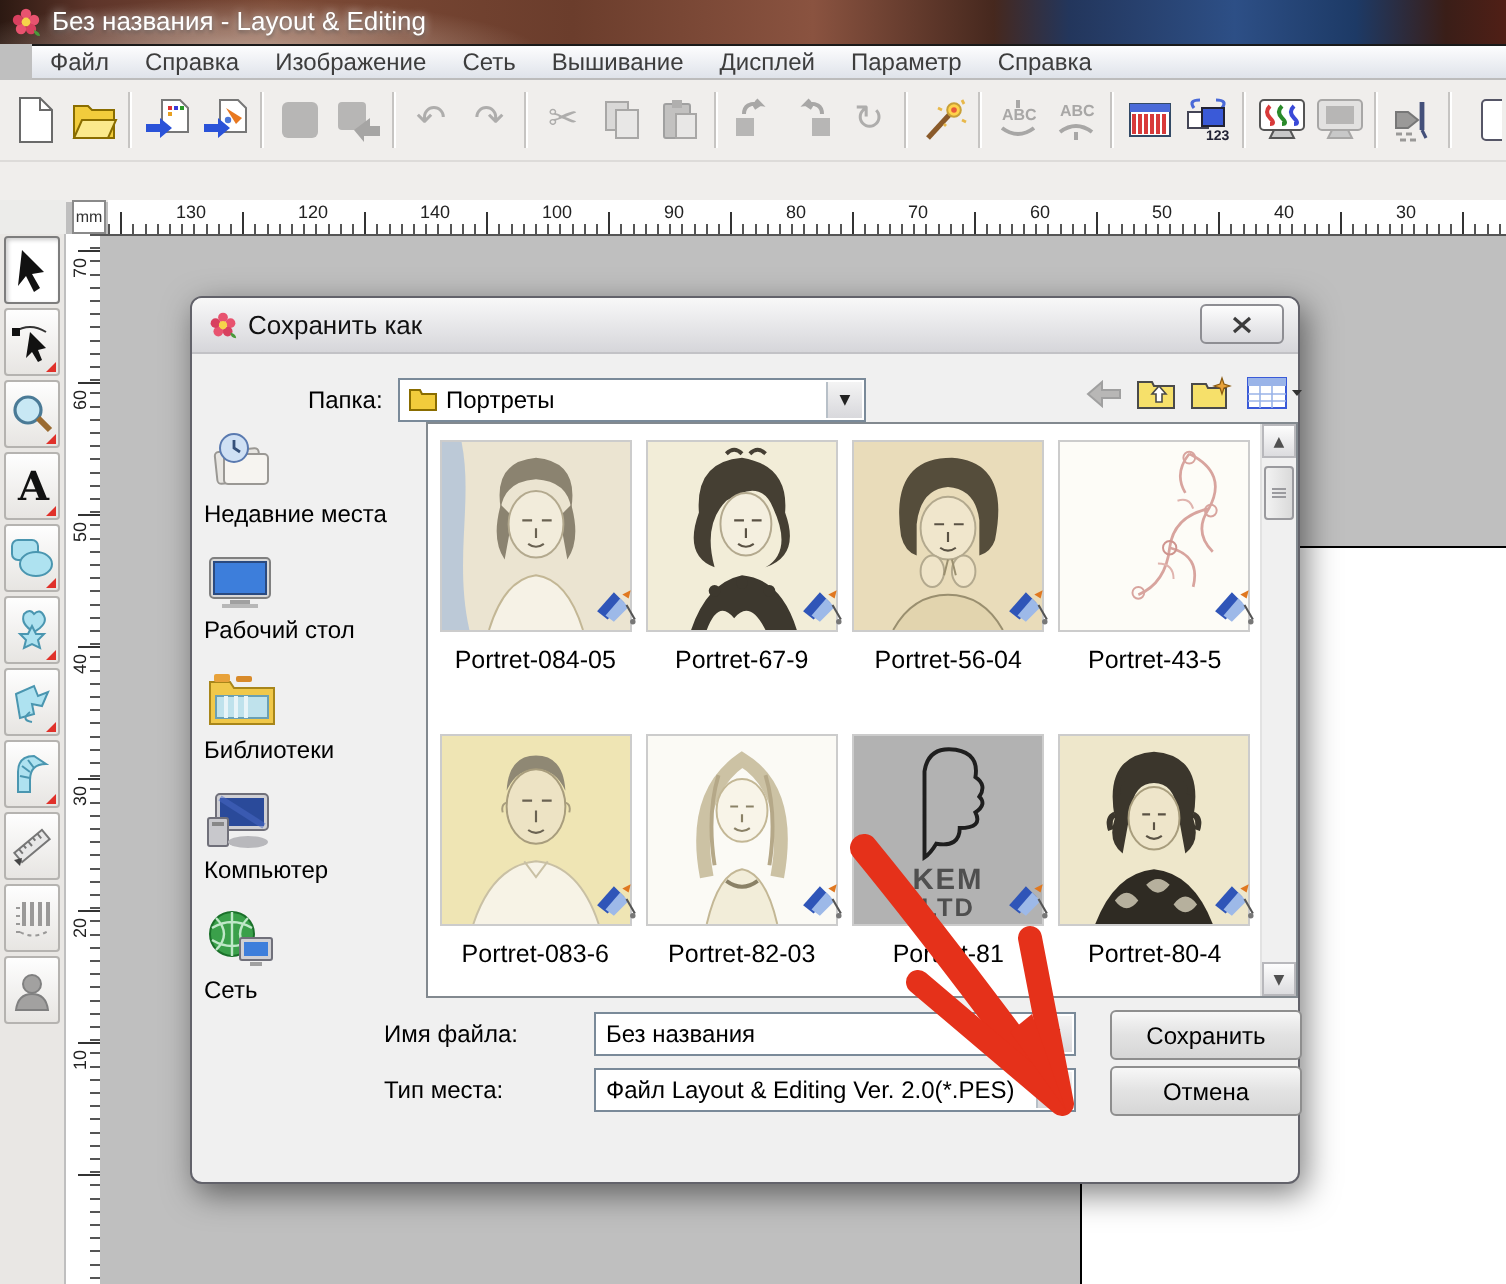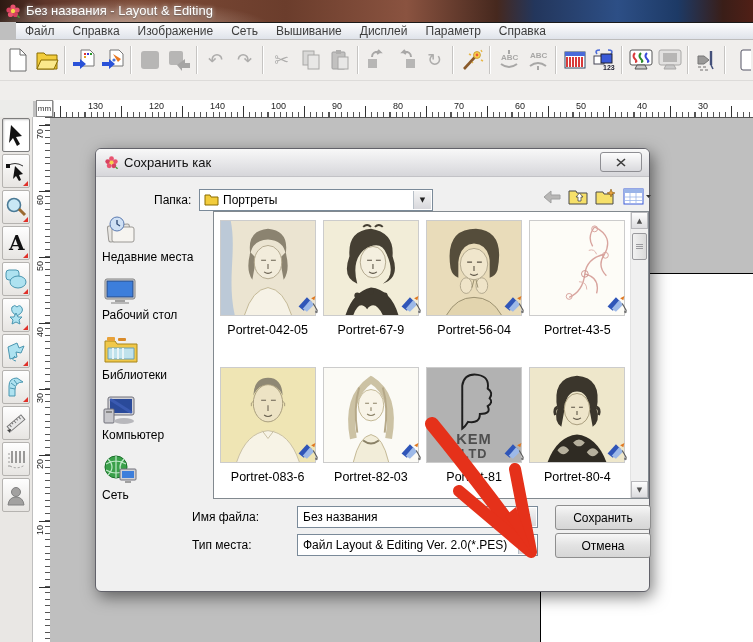--- a/index.html
+++ b/index.html
@@ -515,21 +515,21 @@
             </svg>
             <span class="mach">
               <svg width="24" height="21" viewBox="0 0 22 20">
                   <path d="M2 12 L10 3 L15 8 L7 16Z" fill="#2f55b8"></path>
                   <path d="M6 14 L13 6 L17 10 L10 17Z" fill="#9db9e8"></path>
                   <path d="M14 4 L18 2 L17 6Z" fill="#e07820"></path>
                   <path d="M16 9 L20 16" stroke="#555"></path>
                   <circle cx="19" cy="17" r="1.3" fill="#777"></circle>
                 </svg></span>
           </div>
-          <div class="flabel">Portret-042-05</div>
+          <div class="flabel">Portret-084-05</div>
         </div>
 
         <div class="fcell">
           <div class="thumb" style="background:#f2edd8">
             <svg class="art" width="94" height="94" viewBox="0 0 96 96">
               <path d="M48 8 Q24 10 26 36 Q18 58 34 64 Q28 42 40 30 Q58 18 64 34 Q74 56 60 64 Q78 58 70 36 Q72 12 48 8Z" fill="#453f33"></path>
               <path d="M40 6 q4-4 8 0 M52 6 q4-4 8 0" stroke="#453f33" stroke-width="2" fill="none"></path>
               <ellipse cx="50" cy="42" rx="13" ry="16" fill="#f4efdf" stroke="#b3a98e"></ellipse>
               <path d="M44 40h5 M53 40h5 M50 44v5 M46 52q4 3 8 0" fill="none" stroke="#5a5244" stroke-width="1.1"></path>
               <path d="M22 96 Q30 72 48 68 Q68 70 76 96 L60 96 Q52 80 44 90 Q36 80 30 96Z" fill="#3d382e"></path>

